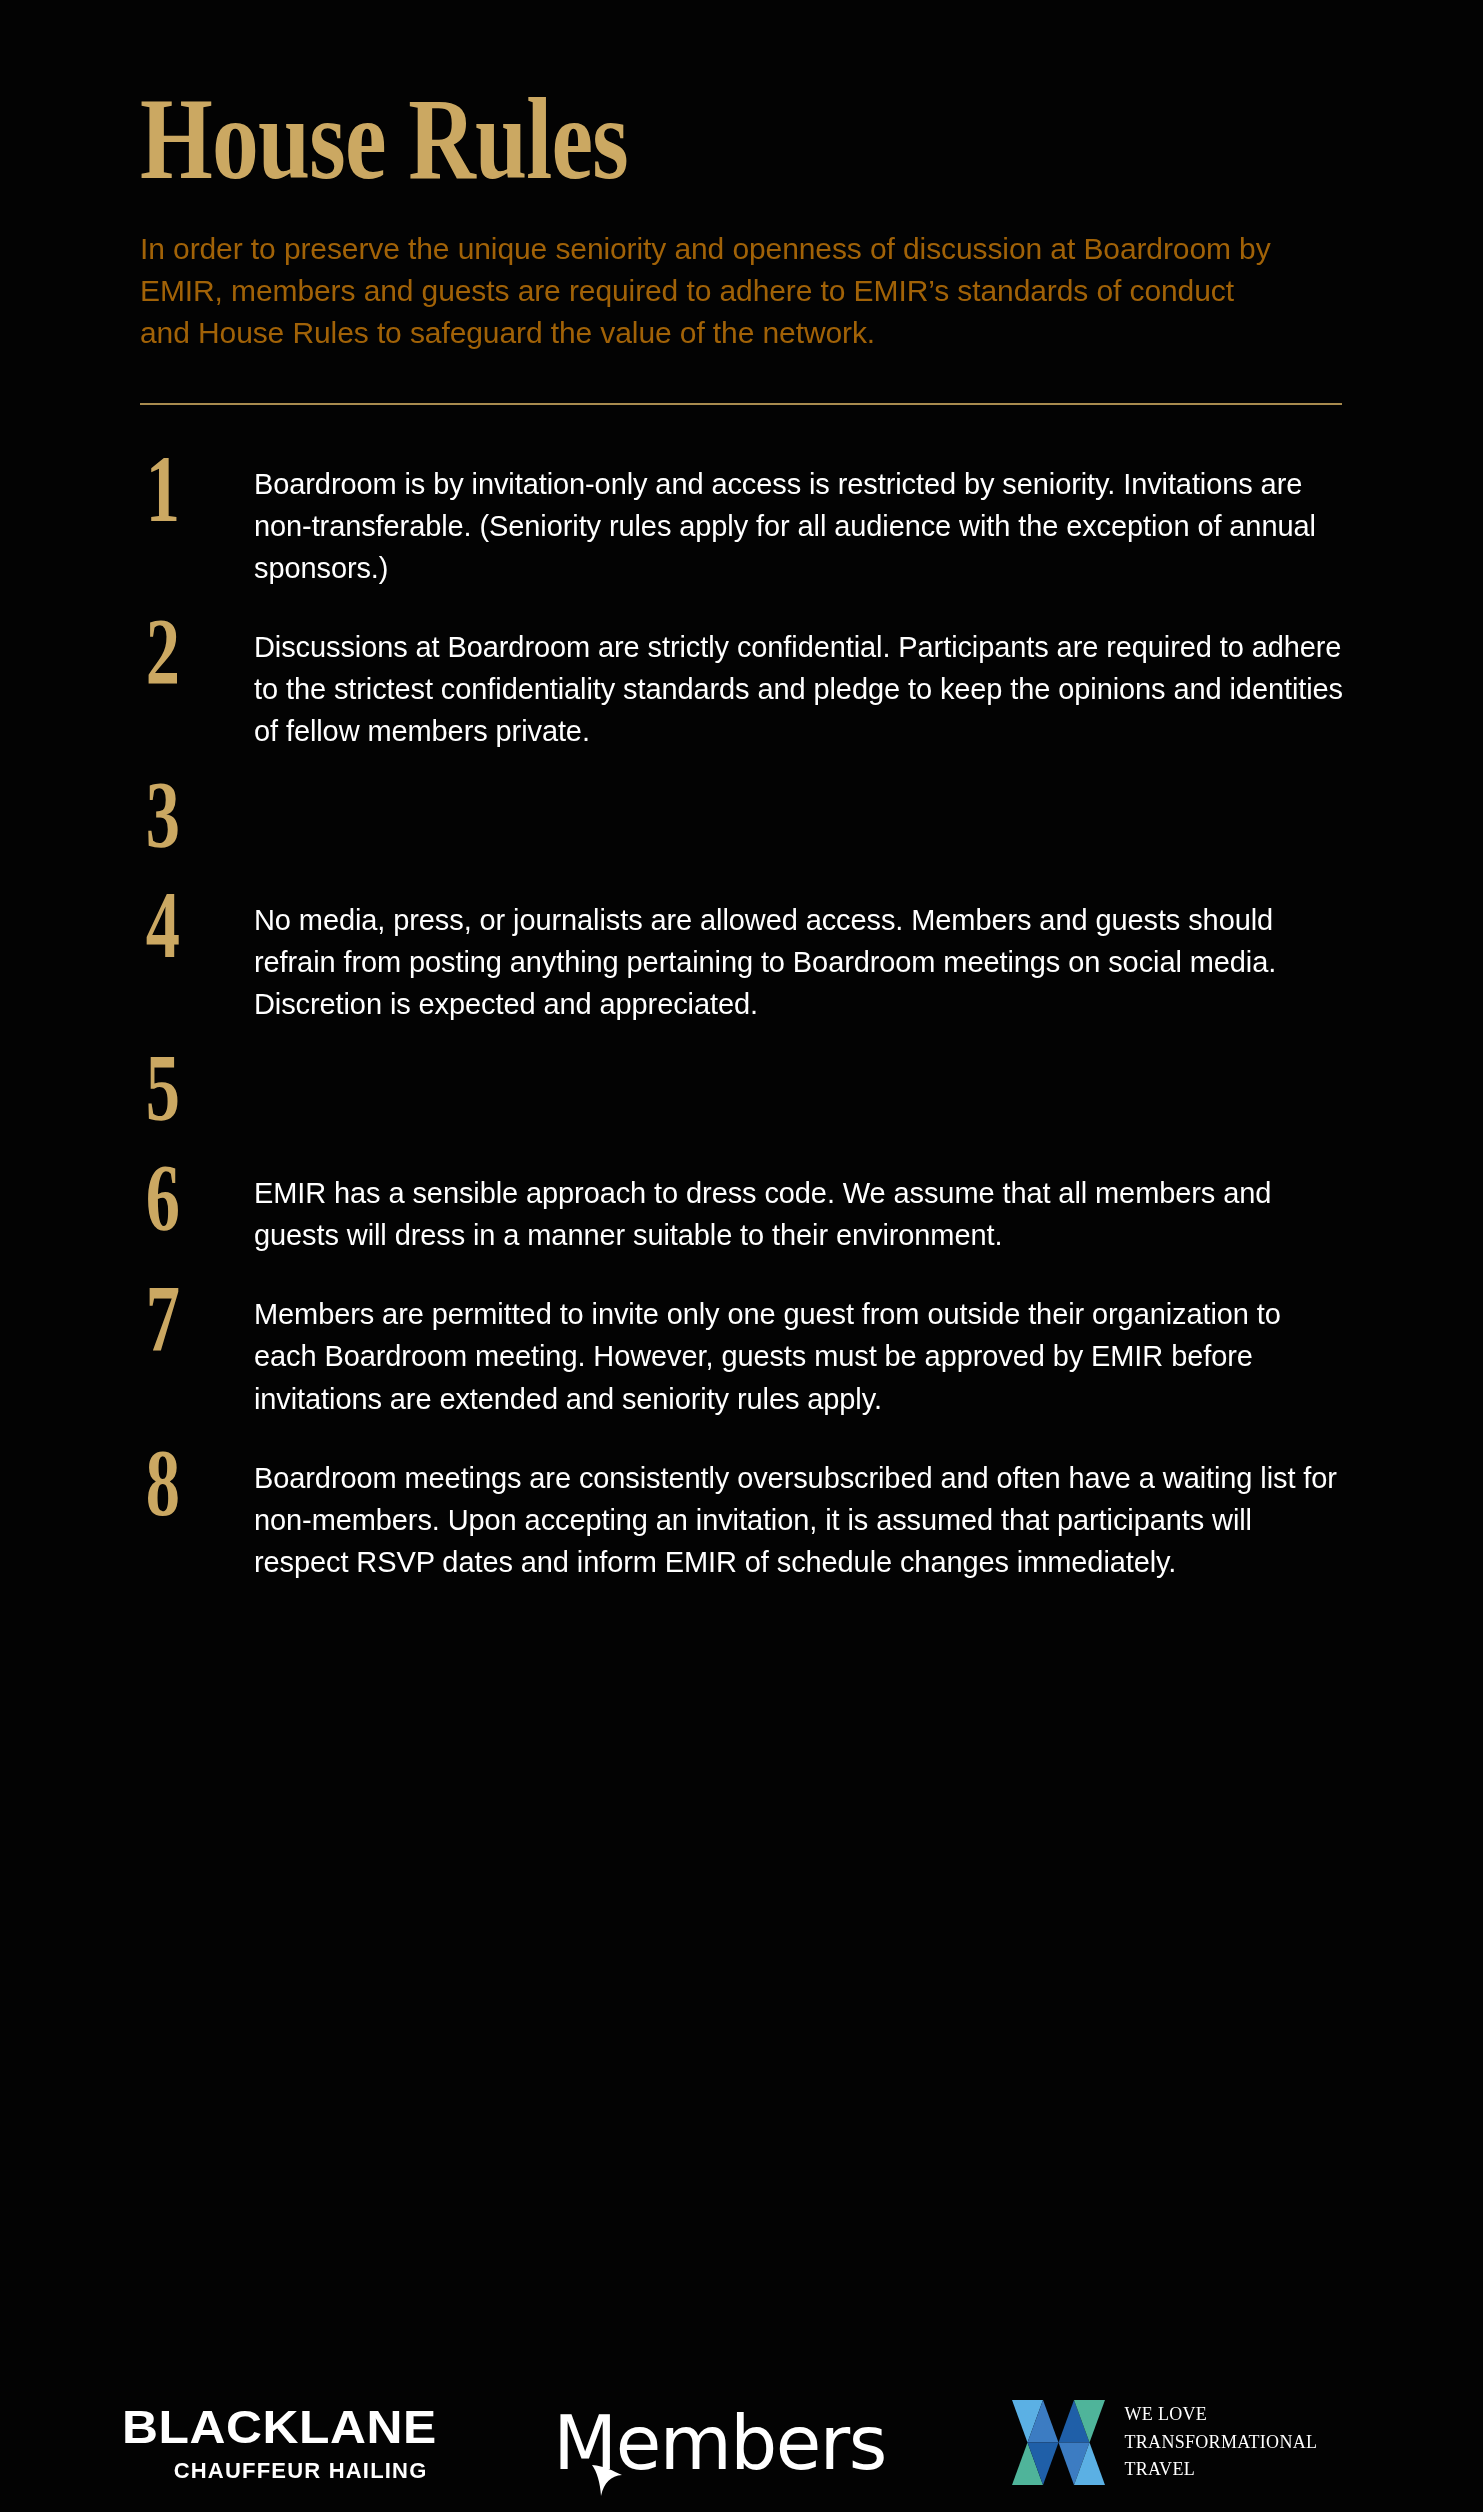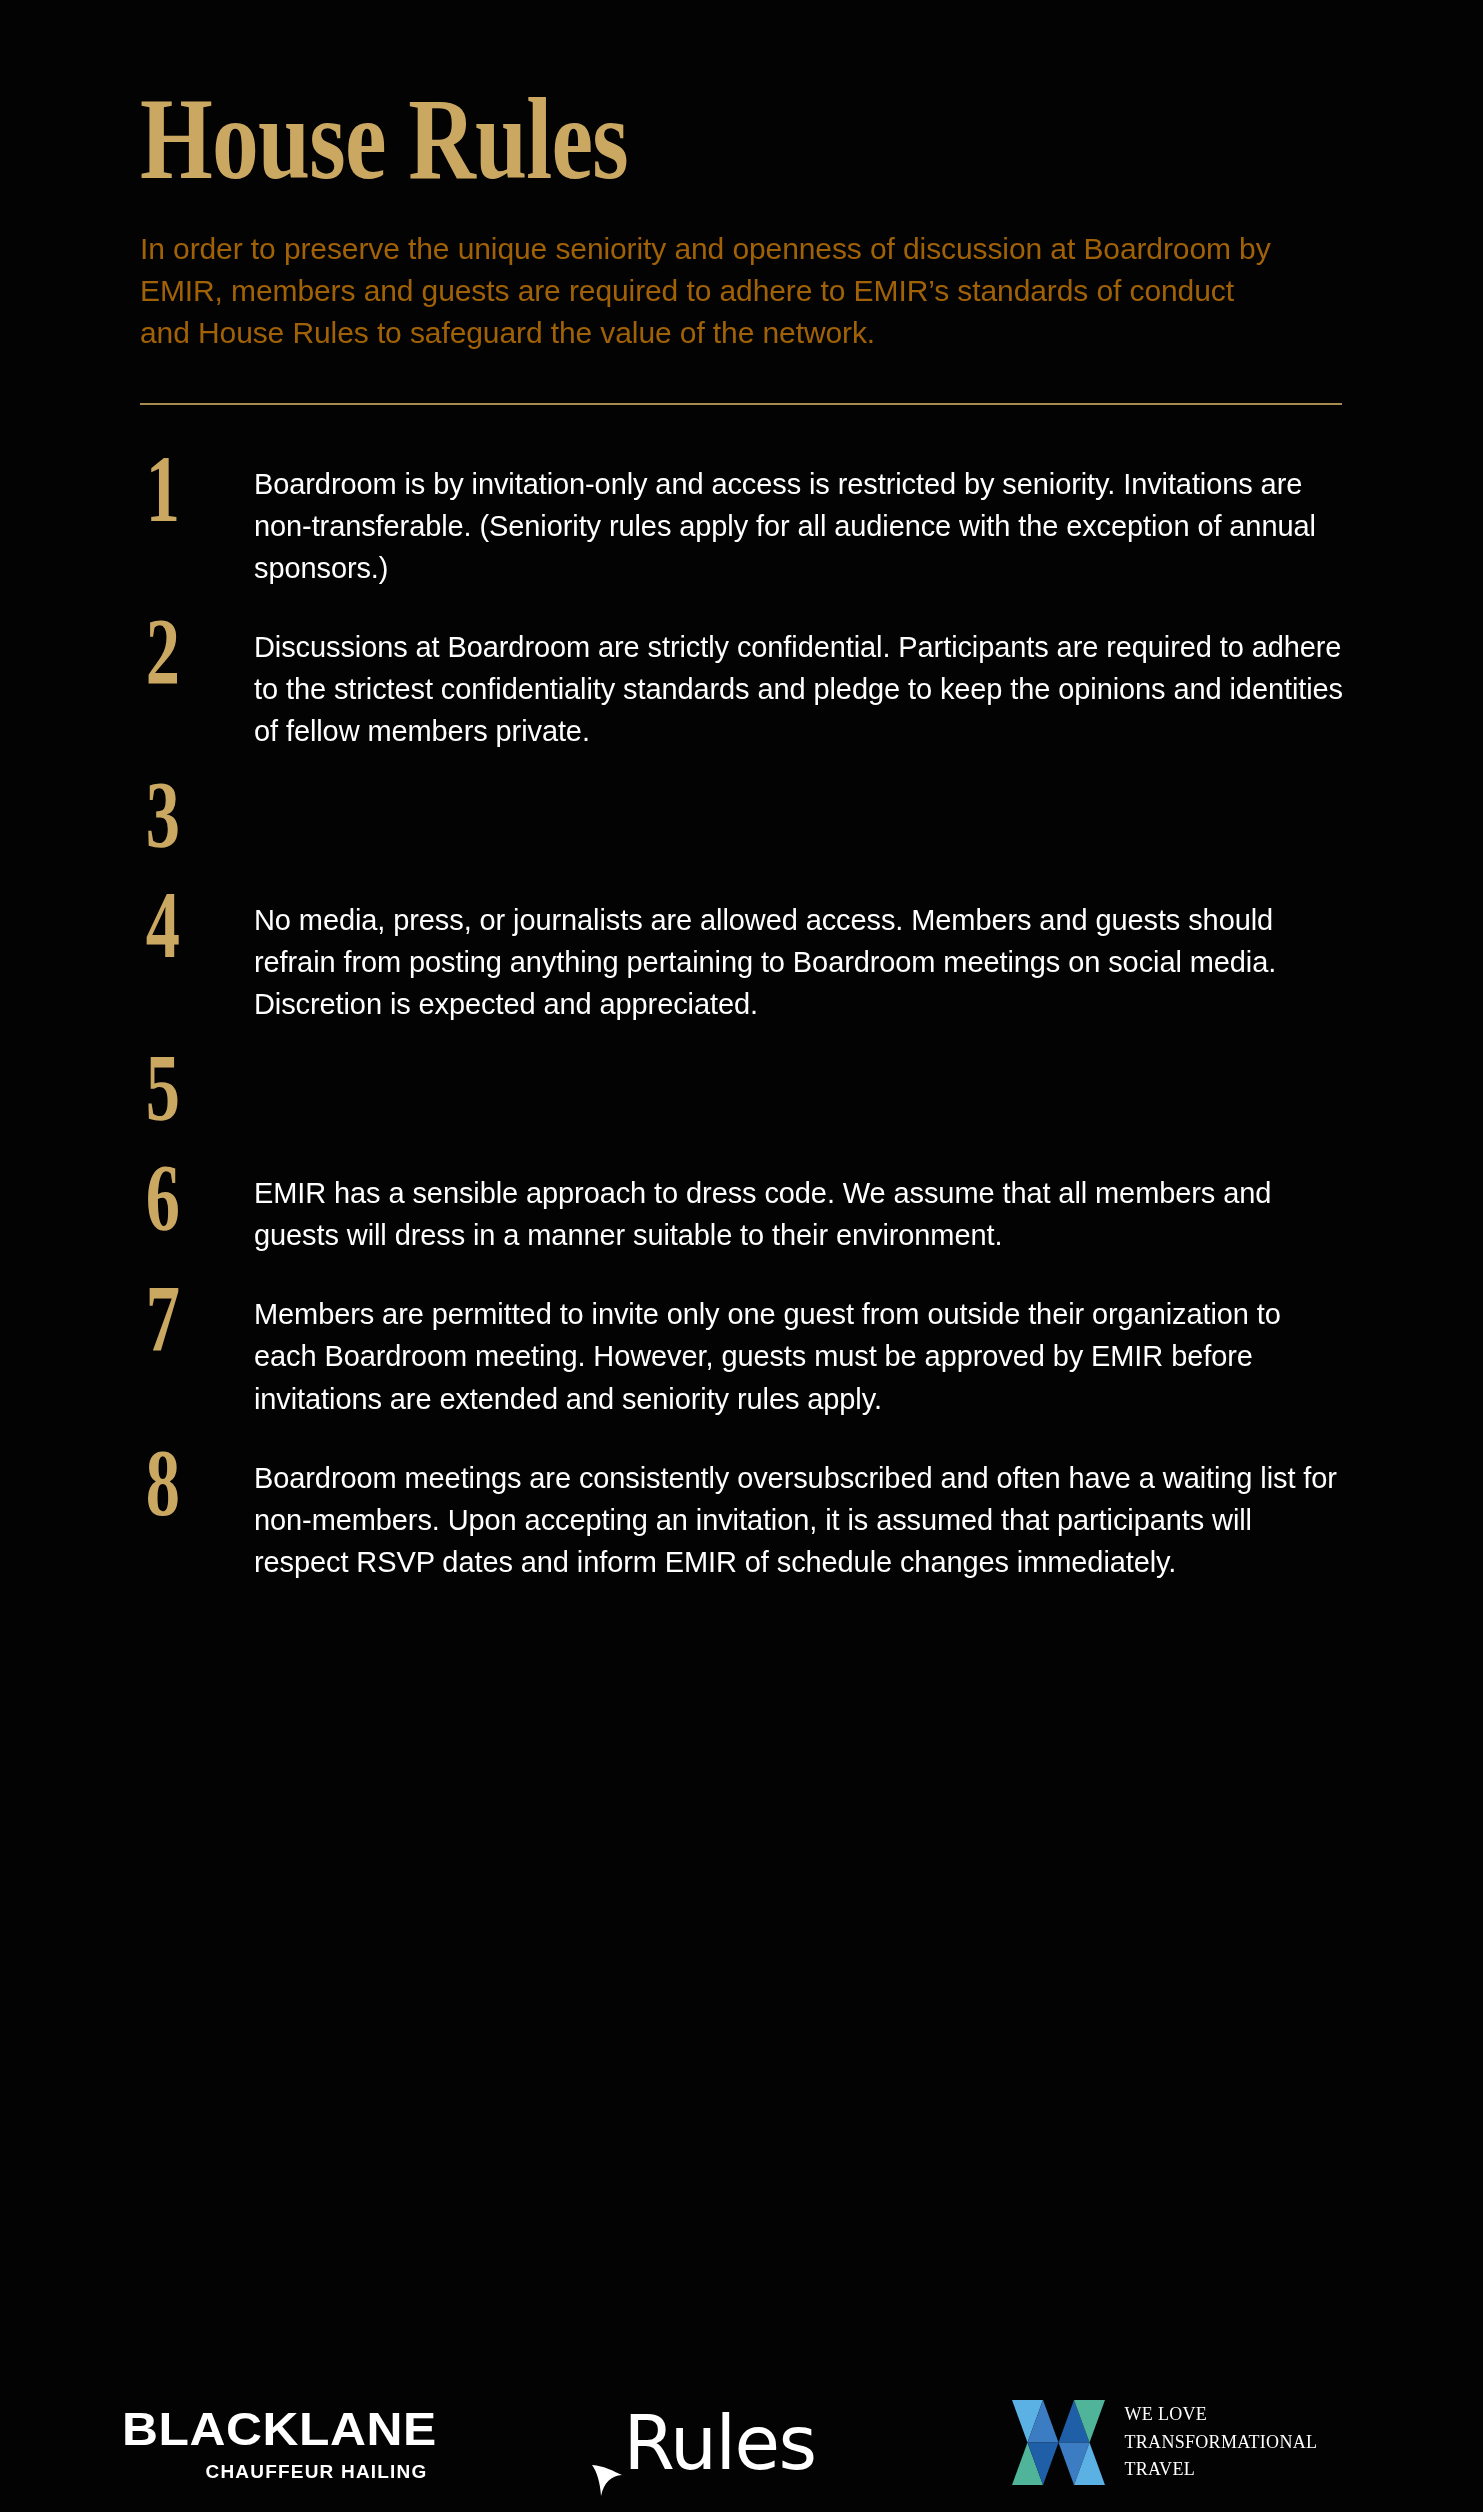--- a/index.html
+++ b/index.html
@@ -126,21 +126,21 @@
     font-weight:700;
     font-size:47px;
     letter-spacing:0.5px;
     color:#ffffff;
     line-height:1;
     transform:scaleX(1.06);
   }
   .bl-tag {
     font-family:"Liberation Sans", sans-serif;
     font-weight:700;
-    font-size:19px;
+    font-size:22px;
     letter-spacing:1.2px;
     color:#ffffff;
     margin-top:10px;
     line-height:1;
     margin-left:44px;
   }
 
   
   .logo-qashio {
     position:relative;
@@ -239,21 +239,21 @@
   </div>
 
   <div class="footer">
 
     <div class="logo logo-blacklane">
       <div class="bl-word">BLACKLANE</div>
       <div class="bl-tag">CHAUFFEUR HAILING</div>
     </div>
 
     <div class="logo logo-qashio">
-      <div class="qa-word">Rules</div>
+      <div class="qa-word">Members</div>
       <svg class="qa-spark" viewBox="0 0 70 74">
         <path d="M2 10 C28 12 44 22 62 30 C40 32 26 44 20 72 C18 44 12 24 2 10 Z" fill="#ffffff"></path>
       </svg>
     </div>
 
     <div class="logo logo-wltt">
       <svg class="wltt-mark" viewBox="0 0 186 170">
 
         <polygon points="0,0 62,0 31,85" fill="#5BB0E4"></polygon>
 

